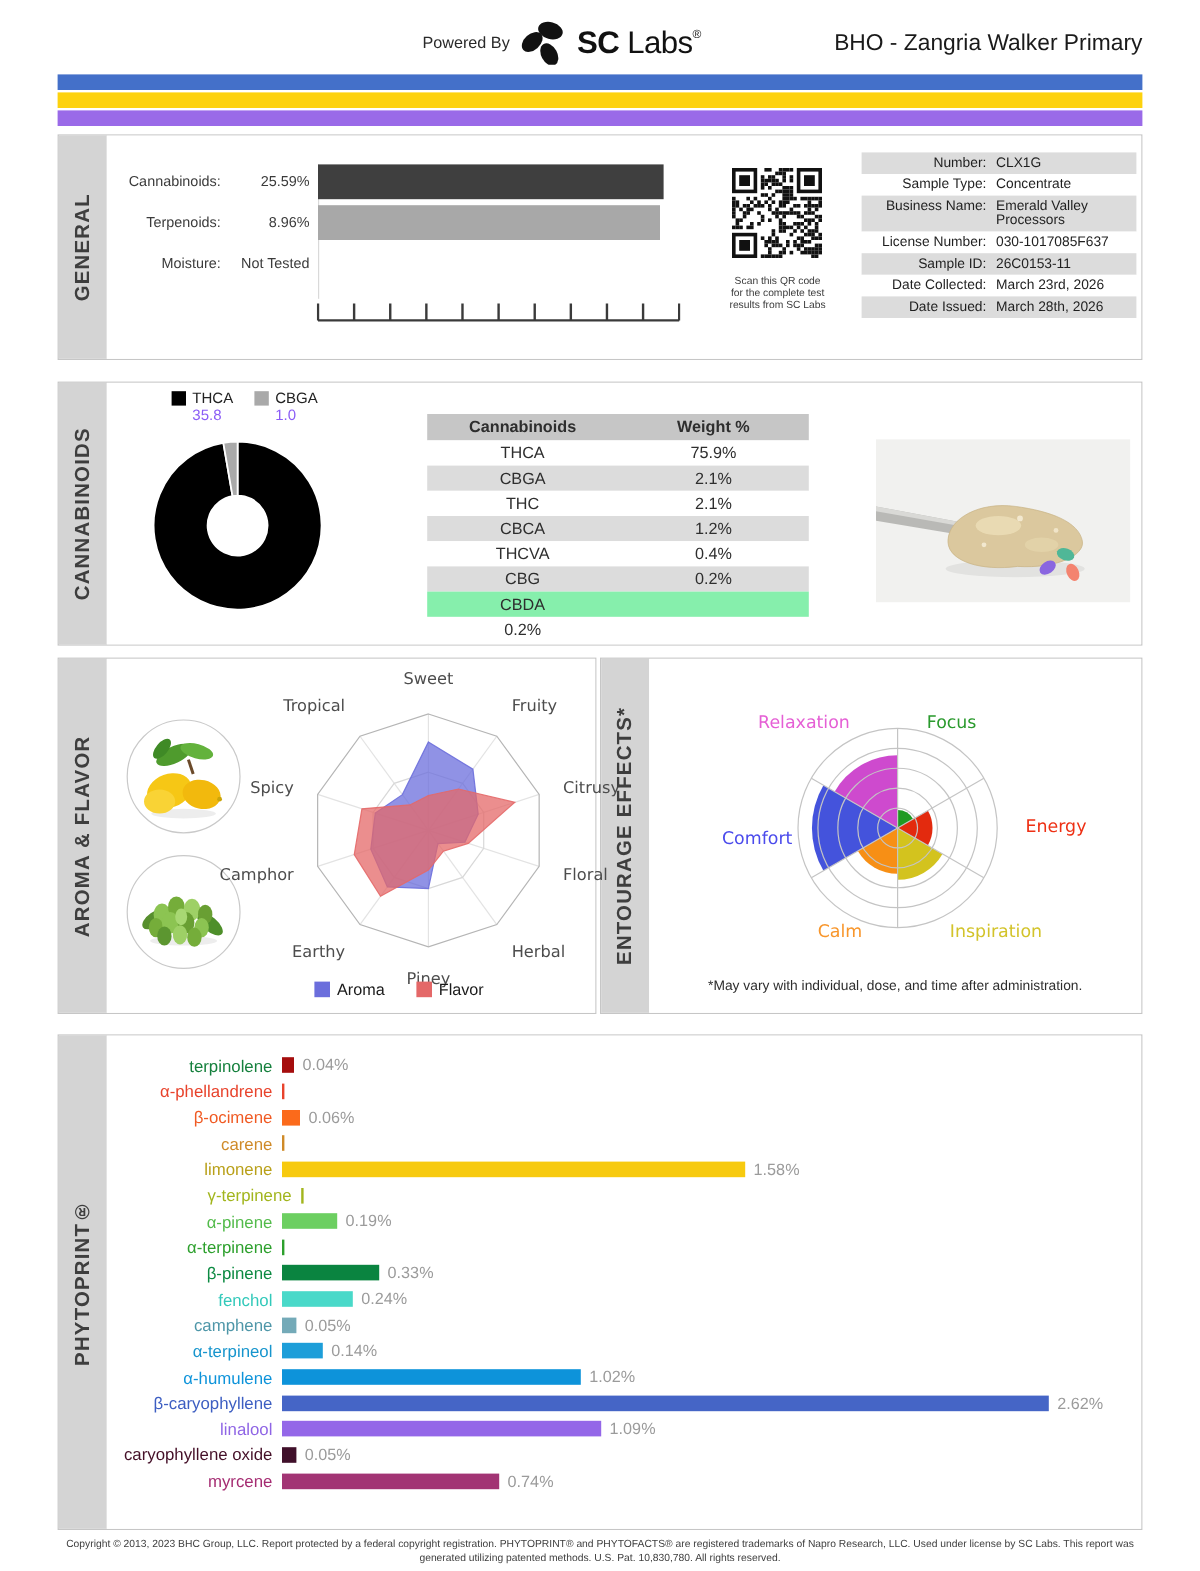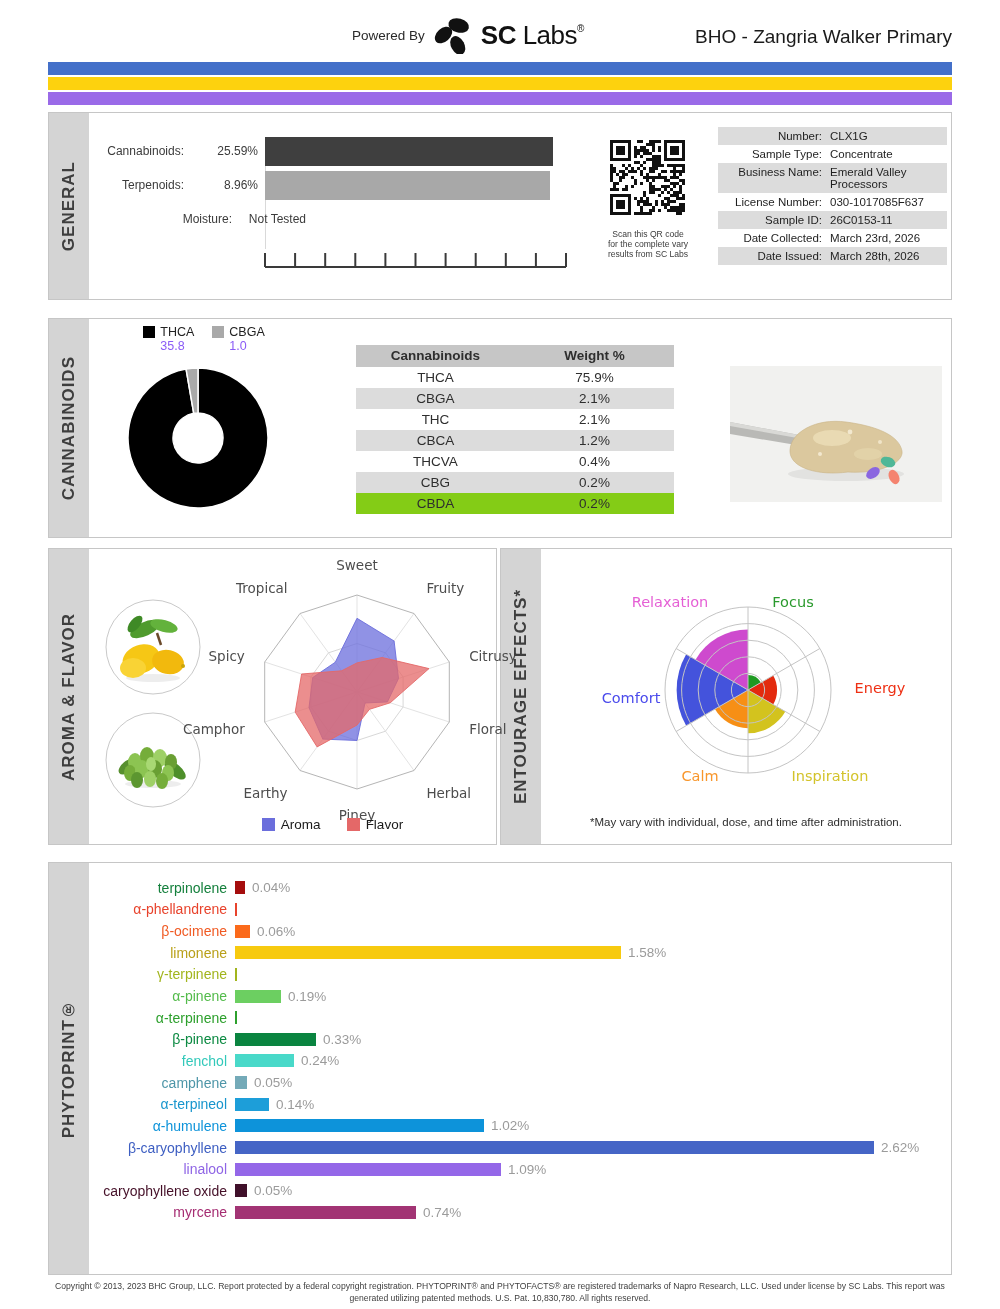--- a/index.html
+++ b/index.html
@@ -104,21 +104,21 @@
         <div class="gb-row" style="top: 24px;">
           <span class="gb-lab">Cannabinoids:</span>
           <span class="gb-val">25.59%</span>
           <div class="gb-bar" style="left: 176px; width: 288px; background: rgb(63, 63, 63);"></div>
         </div>
         <div class="gb-row" style="top: 58px;">
           <span class="gb-lab">Terpenoids:</span>
           <span class="gb-val">8.96%</span>
           <div class="gb-bar" style="left: 176px; width: 285px; background: rgb(168, 168, 168);"></div>
         </div>
-        <div class="gb-row" style="top: 92px; margin-left: 48px;">
+        <div class="gb-row" style="top: 92px;">
           <span class="gb-lab">Moisture:</span>
           <span class="gb-val">Not Tested</span>
         </div>
       </div>
     <svg id="gruler" width="303" height="20">
         <line x1="1" y1="18" x2="302" y2="18" stroke="#3a3a3a" stroke-width="2"></line>
         <line x1="1" y1="4" x2="1" y2="18" stroke="#3a3a3a" stroke-width="2"></line>
         <line x1="31.1" y1="4" x2="31.1" y2="18" stroke="#3a3a3a" stroke-width="2"></line>
         <line x1="61.2" y1="4" x2="61.2" y2="18" stroke="#3a3a3a" stroke-width="2"></line>
         <line x1="91.30000000000001" y1="4" x2="91.30000000000001" y2="18" stroke="#3a3a3a" stroke-width="2"></line>
@@ -352,21 +352,21 @@
           <rect x="6" y="6" width="9" height="9" fill="#111"></rect>
           <rect x="54" y="0" width="21" height="21" fill="#111"></rect>
           <rect x="57" y="3" width="15" height="15" fill="#fff"></rect>
           <rect x="60" y="6" width="9" height="9" fill="#111"></rect>
           <rect x="0" y="54" width="21" height="21" fill="#111"></rect>
           <rect x="3" y="57" width="15" height="15" fill="#fff"></rect>
           <rect x="6" y="60" width="9" height="9" fill="#111"></rect>
         </svg></div>
     <div id="qrcap">
       <div>Scan this QR code</div>
-      <div>for the complete vary</div>
+      <div>for the complete test</div>
       <div>results from SC Labs</div>
     </div>
     <div id="infotable">
         <div class="irow" style="background: rgb(220, 220, 220);">
           <div class="ilab">Number:</div>
           <div class="ival">CLX1G</div>
         </div>
         <div class="irow" style="background: rgb(255, 255, 255);">
           <div class="ilab">Sample Type:</div>
           <div class="ival">Concentrate</div>
@@ -437,21 +437,21 @@
           <div>1.2%</div>
         </div>
         <div class="crow" style="background: rgb(255, 255, 255);">
           <div>THCVA</div>
           <div>0.4%</div>
         </div>
         <div class="crow" style="background: rgb(220, 220, 220);">
           <div>CBG</div>
           <div>0.2%</div>
         </div>
-        <div class="crow" style="background: #84cc16;">
+        <div class="crow" style="background: #86efac; flex-direction: column;">
           <div>CBDA</div>
           <div>0.2%</div>
         </div>
       </div>
     <svg id="photo" width="212" height="136">
       <rect x="0" y="0" width="212" height="136" fill="#f1f1ef"></rect>
       <polygon points="0,56 96,74 96,84 0,68" fill="#b9b9b6"></polygon>
       <polygon points="0,56 96,74 96,77 0,60" fill="#d9d9d6"></polygon>
       <ellipse cx="116" cy="108" rx="58" ry="7" fill="#000" opacity="0.06"></ellipse>
       <path d="M60,84 C61,66 86,52 116,56 C146,60 169,69 172,85 C174,97 150,108 118,106 C88,110 61,102 60,86 Z" fill="#dbc89e" stroke="#c9b486" stroke-width="0.6"></path>
@@ -592,26 +592,30 @@
         <div class="trow">
           <span class="tlab" style="color: rgb(232, 67, 44);">α-phellandrene</span>
           <div class="tbar trace" style="background: rgb(232, 67, 44);"></div>
         </div>
         <div class="trow">
           <span class="tlab" style="color: rgb(240, 90, 35);">β-ocimene</span>
           <div class="tbar" style="background: rgb(251, 106, 27); width: 15px;"></div>
           <span class="tval">0.06%</span>
         </div>
         <div class="trow">
+          <span class="tlab" style="color: rgb(207, 138, 40);">carene</span>
+          <div class="tbar trace" style="background: rgb(207, 138, 40);"></div>
+        </div>
+        <div class="trow">
           <span class="tlab" style="color: rgb(185, 160, 25);">limonene</span>
           <div class="tbar" style="background: rgb(247, 202, 15); width: 386px;"></div>
           <span class="tval">1.58%</span>
         </div>
         <div class="trow">
-          <span class="tlab" style="color: rgb(162, 181, 29);">γ-terpinene</span>
+          <span class="tlab" style="color: rgb(162, 181, 29); padding-left: 16px;">γ-terpinene</span>
           <div class="tbar trace" style="background: rgb(162, 181, 29);"></div>
         </div>
         <div class="trow">
           <span class="tlab" style="color: rgb(83, 187, 75); text-align: right;">α-pinene</span>
           <div class="tbar" style="background: rgb(108, 207, 97); width: 46px;"></div>
           <span class="tval">0.19%</span>
         </div>
         <div class="trow">
           <span class="tlab" style="color: rgb(45, 160, 45);">α-terpinene</span>
           <div class="tbar trace" style="background: rgb(45, 160, 45);"></div>

